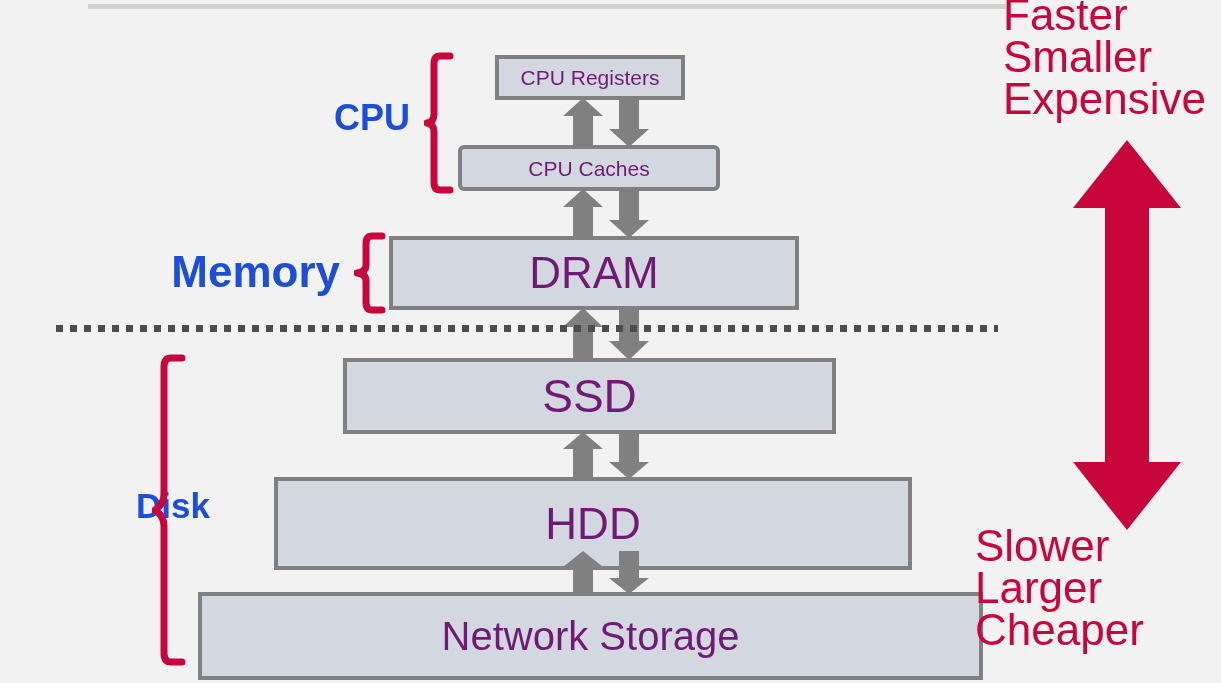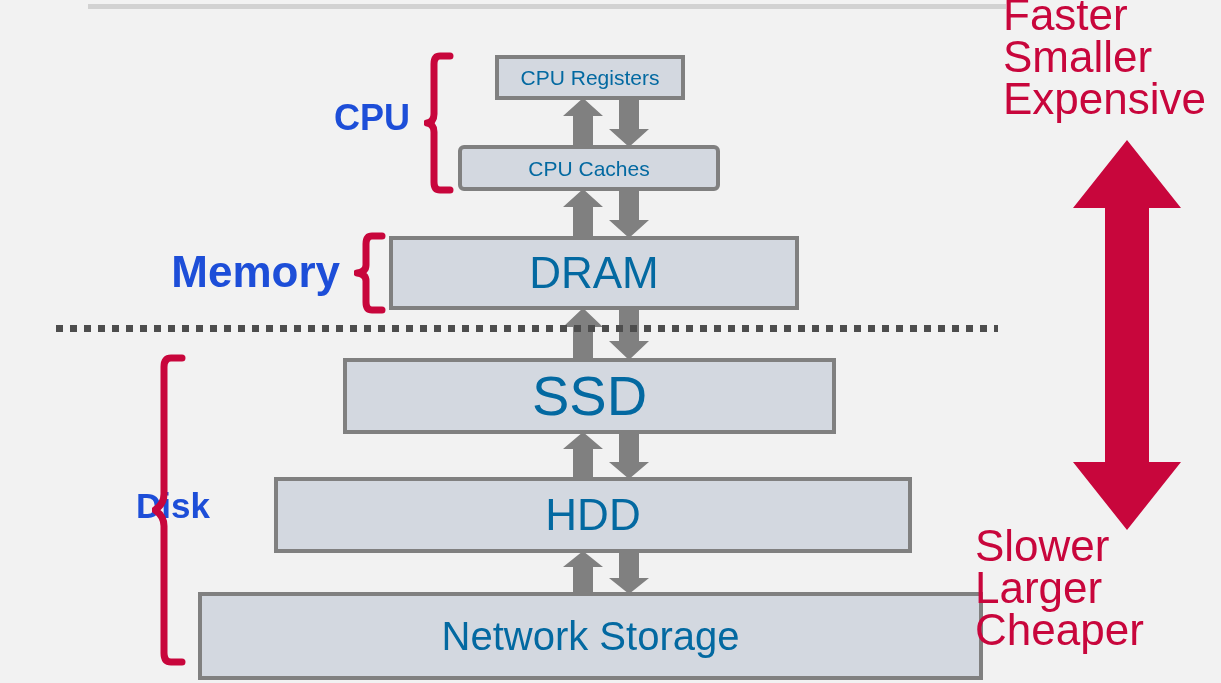--- a/index.html
+++ b/index.html
@@ -50,27 +50,27 @@
     box-sizing: border-box;
     background: #d3d8e0;
     border: 4px solid #808080;
     display: flex;
     align-items: center;
     justify-content: center;
     color: #808080;
     line-height: 1;
     white-space: nowrap;
   }
-  .hbox-label { color: #0369a1; }
+  .hbox-label { color: #701a75; }
 
   .box-registers { left: 495px; top: 55px;  width: 190px; height: 45px;  font-size: 21px; }
   .box-caches    { left: 458px; top: 145px; width: 262px; height: 46px;  font-size: 21px; border-radius: 6px; }
   .box-dram      { left: 389px; top: 236px; width: 410px; height: 74px;  font-size: 44px; }
-  .box-ssd       { left: 343px; top: 358px; width: 493px; height: 76px;  font-size: 56px; }
-  .box-hdd       { left: 274px; top: 477px; width: 638px; height: 76px;  font-size: 44px; }
+  .box-ssd       { left: 343px; top: 358px; width: 493px; height: 76px;  font-size: 46px; }
+  .box-hdd       { left: 274px; top: 477px; width: 638px; height: 93px;  font-size: 44px; }
   .box-network   { left: 198px; top: 592px; width: 785px; height: 88px;  font-size: 40px; }
 
   
   .arrow-pair {
     position: absolute;
     width: 86px;
   }
   .arrow-pair svg { display: block; width: 100%; height: 100%; }
 
   .ap-1 { left: 563px; top: 98px;  height: 49px; }

